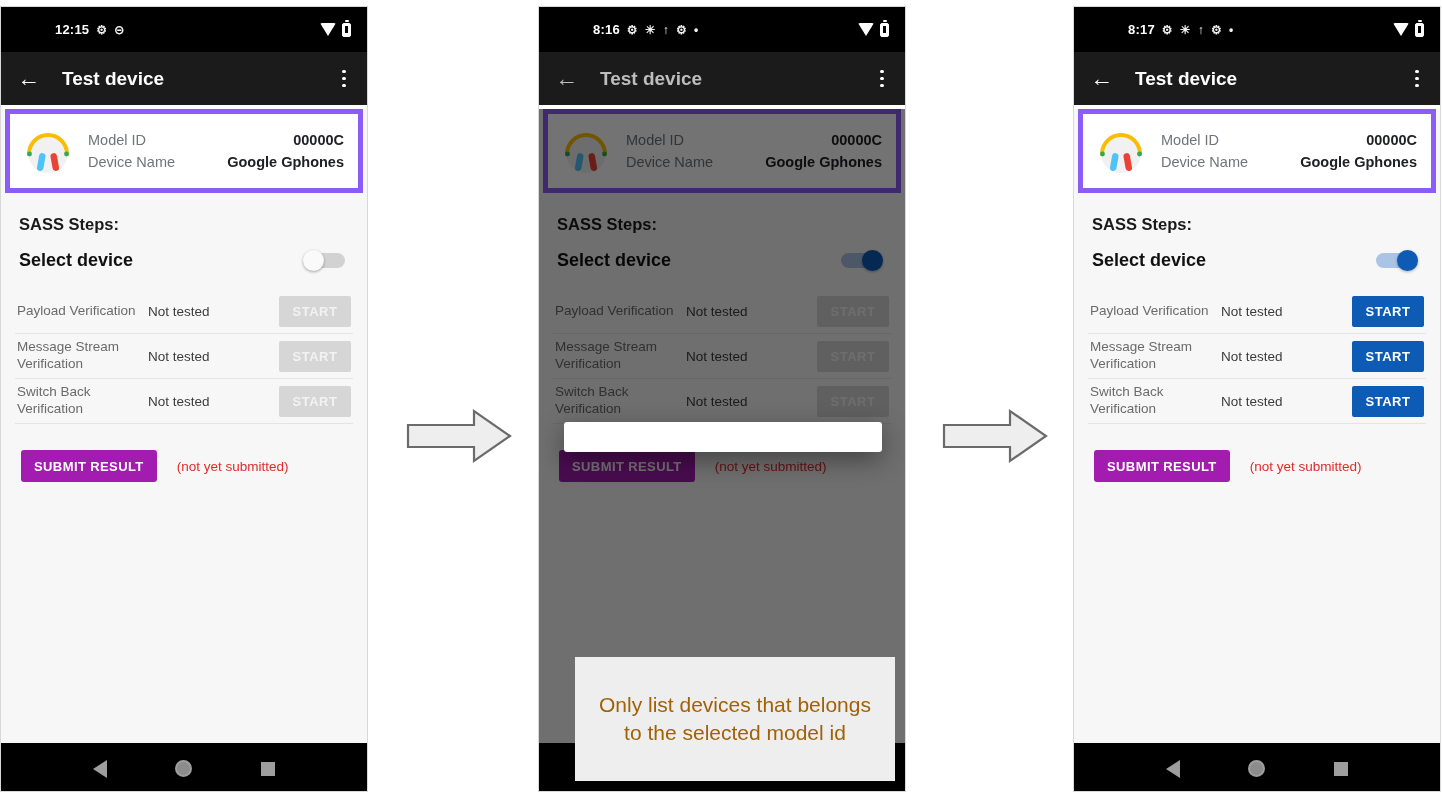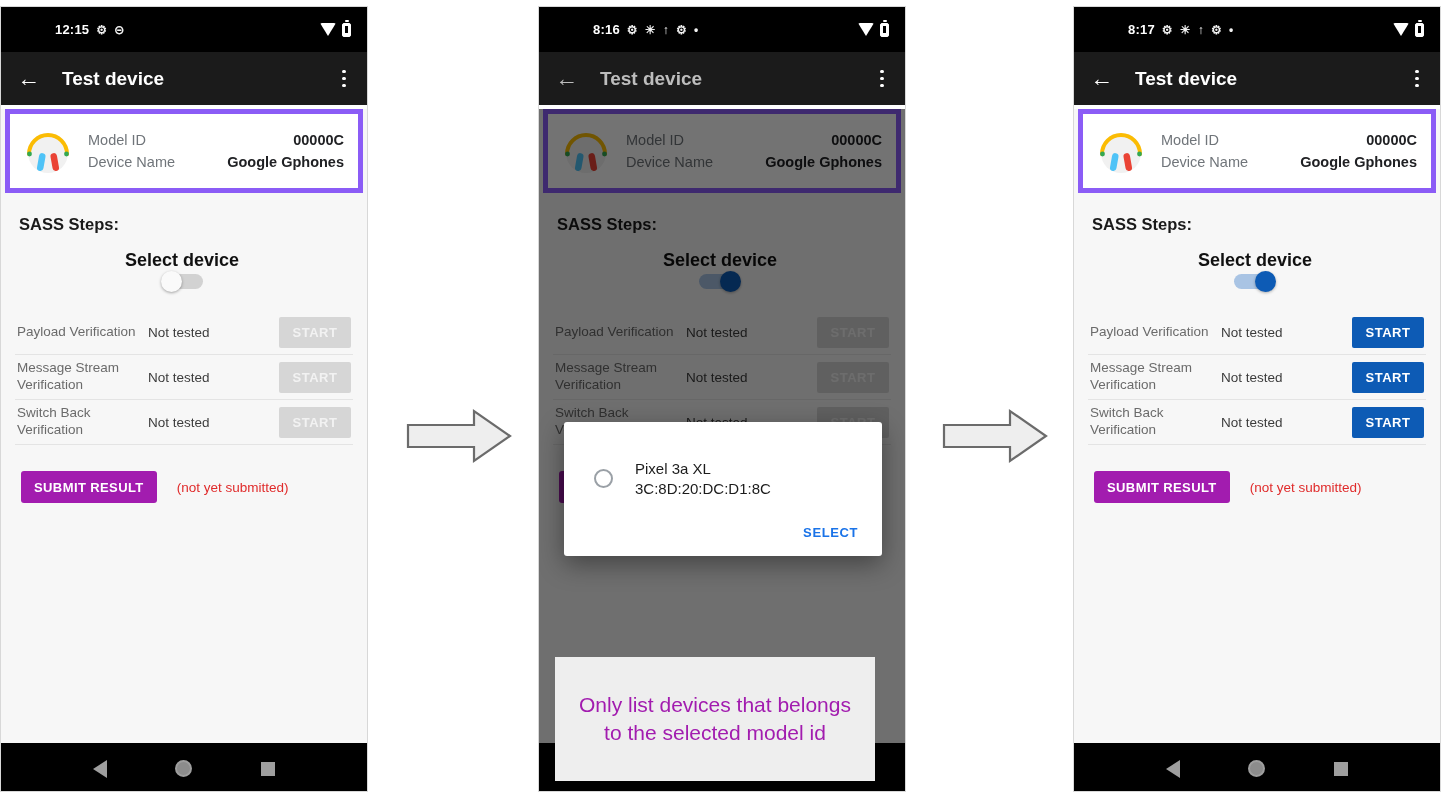--- a/index.html
+++ b/index.html
@@ -77,21 +77,20 @@
   .card-k { color: #70757a; }
   .card-v { color: #202124; font-weight: bold; }
 
   .sass-title {
     font-size: 16.5px; font-weight: bold; color: #1a1a1a;
     margin: 22px 0 0 18px;
   }
   .select-row {
     display: flex; align-items: center; justify-content: space-between;
     margin: 16px 22px 0 18px;
-    flex-direction: column;
   }
   .select-label { font-size: 18px; font-weight: bold; color: #111111; }
 
   .toggle { width: 42px; height: 21px; position: relative; }
   .tg-track {
     position: absolute; right: 0; top: 3px; width: 33px; height: 15px;
     border-radius: 8px; background: #d2d2d2;
   }
   .tg-thumb {
     position: absolute; left: 0; top: 0; width: 21px; height: 21px;
@@ -156,24 +155,24 @@
   .dlg-opt-text { margin-left: 22px; font-size: 15px; color: #1c1c1c; line-height: 1.33; }
   .dlg-actions { display: flex; justify-content: flex-end; margin-top: 20px; }
   .dlg-select {
     background: none; border: none; color: #1a73e8;
     font-size: 13px; font-weight: bold; letter-spacing: .6px;
     font-family: "Liberation Sans", sans-serif; padding: 6px 2px;
   }
 
   
   .callout {
-    position: absolute; left: 16px; top: 548px; width: 320px; height: 124px;
+    position: absolute; left: 36px; top: 548px; width: 320px; height: 124px;
     background: #eeeeee; display: flex; align-items: center;
     justify-content: center; text-align: center;
-    font-size: 21px; color: #a21caf; line-height: 1.33; padding: 0 14px;
+    font-size: 21px; color: #a16207; line-height: 1.33; padding: 0 14px;
   }
 
   
   .arrow { position: absolute; top: 405px; width: 110px; height: 62px; }
   #arrow-1 { left: 404px; }
   #arrow-2 { left: 940px; }
 
   .dim { color: #bdbdbd !important; }
 </style>
 </head>
@@ -335,30 +334,20 @@
         </div>
       </div>
       <div class="submit-area">
         <button class="submit-btn">SUBMIT RESULT</button>
         <span class="submit-note">(not yet submitted)</span>
       </div>
 
       <div class="scrim"></div>
 
       <div class="dialog">
-        <div class="dlg-option">
-          <span class="radio"></span>
-          <span class="dlg-opt-text">
-            <span>Pixel 3a XL</span><br>
-            <span>3C:8D:20:DC:D1:8C</span>
-          </span>
-        </div>
-        <div class="dlg-actions">
-          <button class="dlg-select">SELECT</button>
-        </div>
       </div>
 
       <div class="callout">Only list devices that belongs to the selected model id</div>
     </div>
     <div class="navbar">
       <span class="nav-back"></span>
       <span class="nav-home"></span>
       <span class="nav-recent"></span>
     </div>
   </div>

